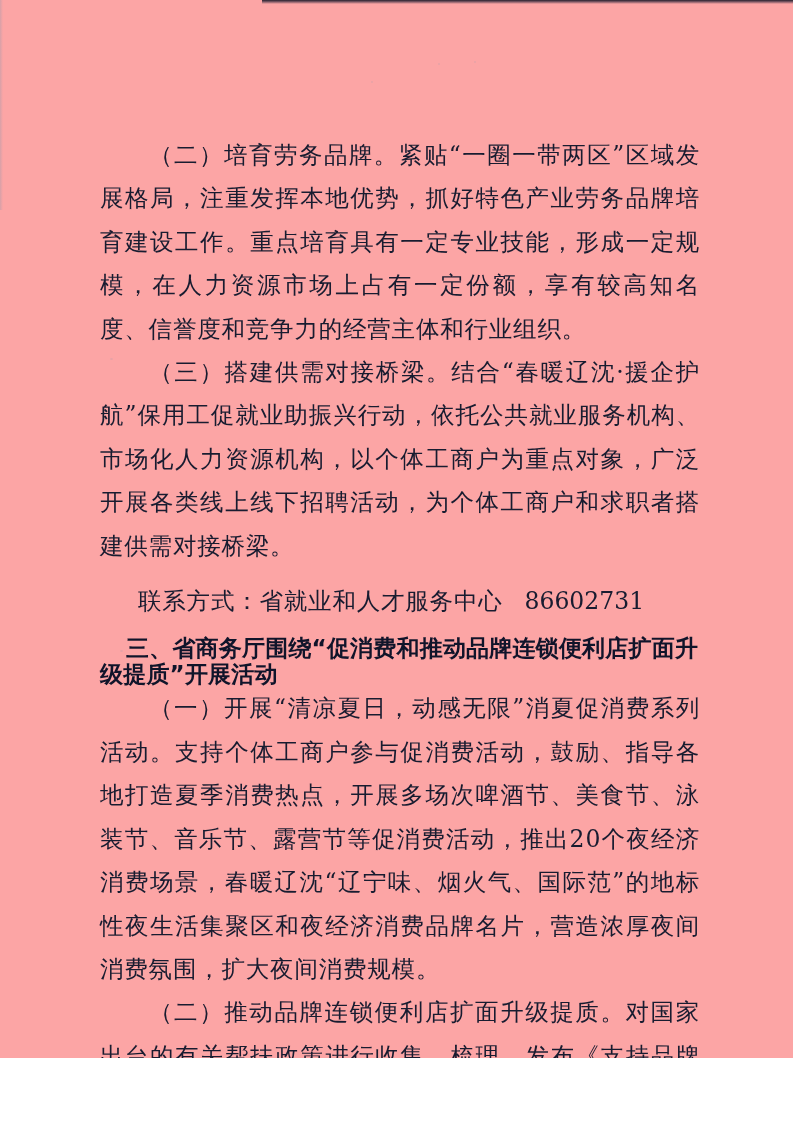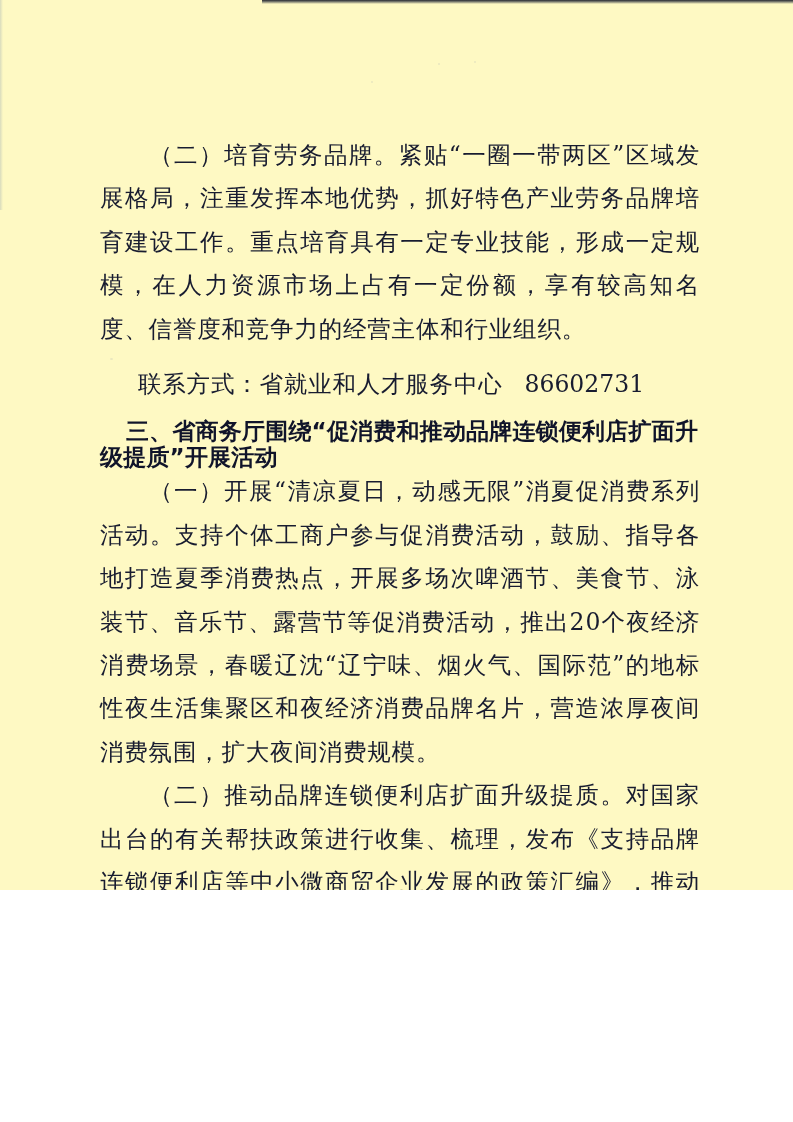--- a/index.html
+++ b/index.html
@@ -10,22 +10,22 @@
     width: 793px;
     height: 1122px;
     background: #ffffff;
     font-family: "DejaVu Serif", serif;
     overflow: hidden;
   }
 
   #page {
     position: relative;
     width: 793px;
-    height: 890px;
-    background: #fef9c3;
+    height: 1058px;
+    background: #fca5a5;
     overflow: hidden;
   }
 
   
   .scan-edge-top {
     position: absolute;
     top: 0;
     left: 262px;
     width: 531px;
     height: 4px;
@@ -122,20 +122,21 @@
 
 <div id="page">
 
   <div class="scan-edge-top"></div>
   <div class="scan-edge-left"></div>
 
   <div class="doc-body">
 
     <p class="para indent2">（二）培育劳务品牌。紧贴“一圈一带两区”区域发展格局，注重发挥本地优势，抓好特色产业劳务品牌培育建设工作。重点培育具有一定专业技能，形成一定规模，在人力资源市场上占有一定份额，享有较高知名度、信誉度和竞争力的经营主体和行业组织。</p>
 
+    <p class="para indent2">（三）搭建供需对接桥梁。结合“春暖辽沈·援企护航”保用工促就业助振兴行动，依托公共就业服务机构、市场化人力资源机构，以个体工商户为重点对象，广泛开展各类线上线下招聘活动，为个体工商户和求职者搭建供需对接桥梁。</p>
 
     <p class="contact">
       <span>联系方式：</span><span>省就业和人才服务中心</span><span class="gap"></span><span class="phone">86602731</span>
     </p>
 
     <p class="heading">三、省商务厅围绕“促消费和推动品牌连锁便利店扩面升级提质”开展活动</p>
 
     <p class="para indent2">（一）开展“清凉夏日，动感无限”消夏促消费系列活动。支持个体工商户参与促消费活动，鼓励、指导各地打造夏季消费热点，开展多场次啤酒节、美食节、泳装节、音乐节、露营节等促消费活动，推出20个夜经济消费场景，春暖辽沈“辽宁味、烟火气、国际范”的地标性夜生活集聚区和夜经济消费品牌名片，营造浓厚夜间消费氛围，扩大夜间消费规模。</p>
 
     <p class="para indent2">（二）推动品牌连锁便利店扩面升级提质。对国家出台的有关帮扶政策进行收集、梳理，发布《支持品牌连锁便利店等中小微商贸企业发展的政策汇编》，推动品牌连锁便利店扩面升级提</p>

